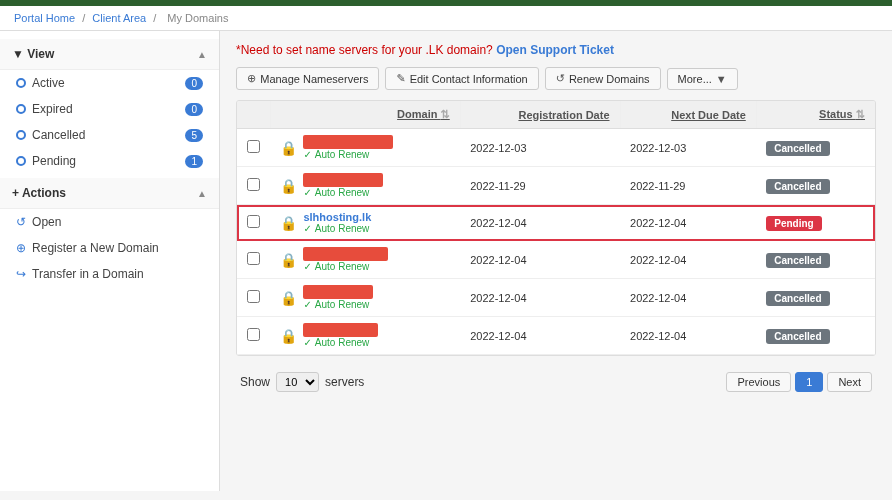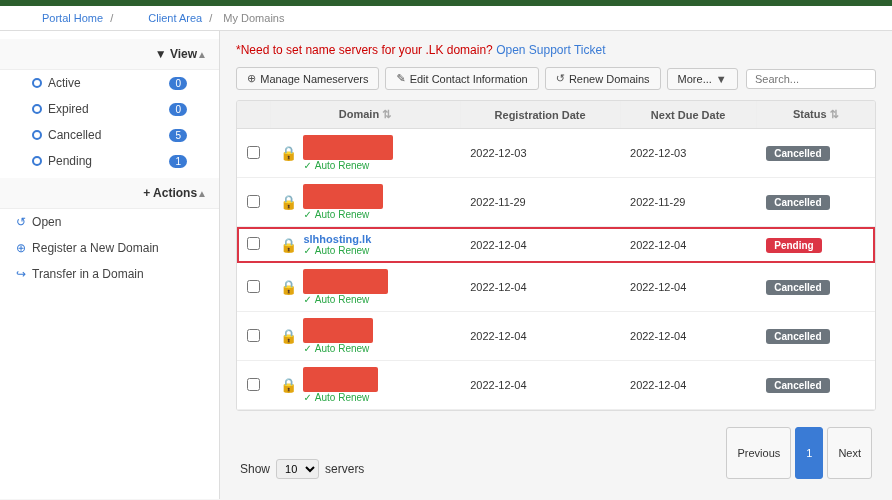--- a/index.html
+++ b/index.html
@@ -1,38 +1,38 @@
 <!DOCTYPE html>
 <html><head>
   <meta charset="utf-8">
   <style>
     * { box-sizing: border-box; margin: 0; padding: 0; }
     body { font-family: Arial, sans-serif; font-size: 12px; background: #f5f5f5; color: #333; }
 
     .top-bar { background: #2c5f2e; height: 6px; }
     .breadcrumb { background: #fff; padding: 6px 14px; font-size: 11px; color: #555; border-bottom: 1px solid #ddd; }
-    .breadcrumb a { color: #3a7bd5; text-decoration: none; margin-left: 28px; }
+    .breadcrumb a { color: #3a7bd5; text-decoration: none; }
     .breadcrumb span { color: #888; margin: 0 4px; }
 
     .main-layout { display: flex; min-height: 460px; }
 
     
     .sidebar { width: 220px; min-width: 220px; background: #fff; border-right: 1px solid #ddd; padding: 8px 0; }
 
     .sidebar-section { margin-bottom: 4px; }
     .sidebar-header {
-      display: flex; align-items: center; justify-content: flex-end;
+      display: flex; align-items: center; justify-content: space-between;
       padding: 8px 12px; font-size: 12px; font-weight: bold; color: #333;
       border-bottom: 1px solid #eee; cursor: pointer; background: #f9f9f9;
     }
     .sidebar-header .chevron { font-size: 10px; color: #888; }
 
     .sidebar-item {
       display: flex; align-items: center; justify-content: space-between;
-      padding: 6px 32px; cursor: pointer; color: #444; font-size: 12px;
+      padding: 6px 16px; cursor: pointer; color: #444; font-size: 12px;
     }
     .sidebar-item .left { display: flex; align-items: center; gap: 6px; }
     .sidebar-item .radio-dot {
       width: 10px; height: 10px; border-radius: 50%;
       border: 2px solid #3a7bd5; background: #fff; display: inline-block;
     }
     .sidebar-item .badge {
       background: #3a7bd5; color: #fff; border-radius: 10px;
       padding: 1px 6px; font-size: 10px; min-width: 16px; text-align: center;
     }
@@ -41,38 +41,38 @@
     .sidebar-action-item {
       display: flex; align-items: center; gap: 6px;
       padding: 6px 16px; cursor: pointer; color: #444; font-size: 12px;
     }
     .sidebar-action-item .act-icon { color: #3a7bd5; font-size: 12px; }
 
     
     .content { flex: 1; padding: 12px 16px; }
 
     .alert-bar { color: #c00; font-size: 12px; margin-bottom: 10px; }
-    .alert-bar a { color: #3a7bd5; font-weight: normal; text-decoration: none; }
+    .alert-bar a { color: #3a7bd5; font-weight: bold; text-decoration: none; }
 
     .toolbar { display: flex; align-items: center; gap: 6px; margin-bottom: 10px; flex-wrap: wrap; }
     .toolbar-btn {
       display: flex; align-items: center; gap: 4px;
       border: 1px solid #ccc; background: #f8f8f8; padding: 4px 10px;
       border-radius: 3px; font-size: 11px; cursor: pointer; color: #333;
     }
     .toolbar-btn .btn-icon { font-size: 11px; color: #555; }
 
     .entries-info { font-size: 12px; color: #333; margin-bottom: 8px; }
 
     .table-wrapper { clear: both; border: 1px solid #ddd; border-radius: 3px; overflow: hidden; }
     table { width: 100%; border-collapse: collapse; font-size: 11px; }
     thead tr { background: #f0f0f0; }
     thead th {
-      padding: 7px 10px; text-align: center; font-weight: bold; color: #555;
-      border-bottom: 1px solid #ddd; border-right: 1px solid #eee;
+      padding: 7px 10px; text-align: right; font-weight: bold; color: #555;
+      border-bottom: 1px solid #ddd; border-right: 1px solid #eee; text-decoration: underline;
     }
     thead th:last-child { border-right: none; }
     tbody tr { background: #fff; border-bottom: 1px solid #eee; }
     tbody td { padding: 6px 10px; vertical-align: middle; }
 
     .domain-cell { display: flex; align-items: center; gap: 6px; }
     .lock-icon { color: #aaa; font-size: 14px; }
     .domain-name-block { display: flex; flex-direction: column; }
     .domain-name { color: #3a7bd5; text-decoration: none; font-size: 11px; font-weight: bold; }
     .auto-renew { color: #28a745; font-size: 10px; display: flex; align-items: center; gap: 3px; }
@@ -84,31 +84,31 @@
     .status-pending { background: #dc3545; }
 
     .checkbox-cell { width: 24px; }
     input[type="checkbox"] { cursor: pointer; }
 
     .table-footer { display: flex; align-items: flex-end; justify-content: space-between; padding: 8px 4px; margin-top: 8px; }
     .show-entries { display: flex; align-items: center; gap: 6px; font-size: 12px; }
     .show-entries select { border: 1px solid #ccc; border-radius: 3px; padding: 2px 4px; font-size: 11px; }
     .pagination { display: flex; align-items: center; gap: 4px; }
     .page-btn {
-      border: 1px solid #ccc; background: #f8f8f8; padding: 19px 10px;
+      border: 1px solid #ccc; background: #f8f8f8; padding: 3px 10px;
       border-radius: 3px; cursor: pointer; font-size: 11px; color: #333;
     }
     .page-btn.active { background: #3a7bd5; color: #fff; border-color: #3a7bd5; }
 
     .redacted-bar {
       display: inline-block;
       background: #e74c3c;
       color: transparent;
       border-radius: 2px;
-      height: 25px;
+      height: 14px;
       user-select: none;
     }
   </style>
 </head>
 <body>
 
 <div class="top-bar"></div>
 
 <div class="breadcrumb">
   <a href="#">Portal Home</a>
@@ -200,23 +200,20 @@
         <span>Edit Contact Information</span>
       </button>
       <button class="toolbar-btn">
         <span class="btn-icon">↺</span>
         <span>Renew Domains</span>
       </button>
       <button class="toolbar-btn">
         <span>More...</span>
         <span class="btn-icon">▼</span>
       </button>
-      <div style="flex:1; display:flex; justify-content:flex-end;">
-        <input type="text" class="" style="border: 1px solid rgb(204, 204, 204); border-radius: 3px; padding: 3px 8px; font-size: 11px; width: 130px;" placeholder="Search...">
-      </div>
     </div>
 
 
     <div class="table-wrapper">
       <table>
         <thead>
           <tr>
             <th></th>
             <th>Domain <span style="color:#aaa;">⇅</span></th>
             <th>Registration Date</th>

